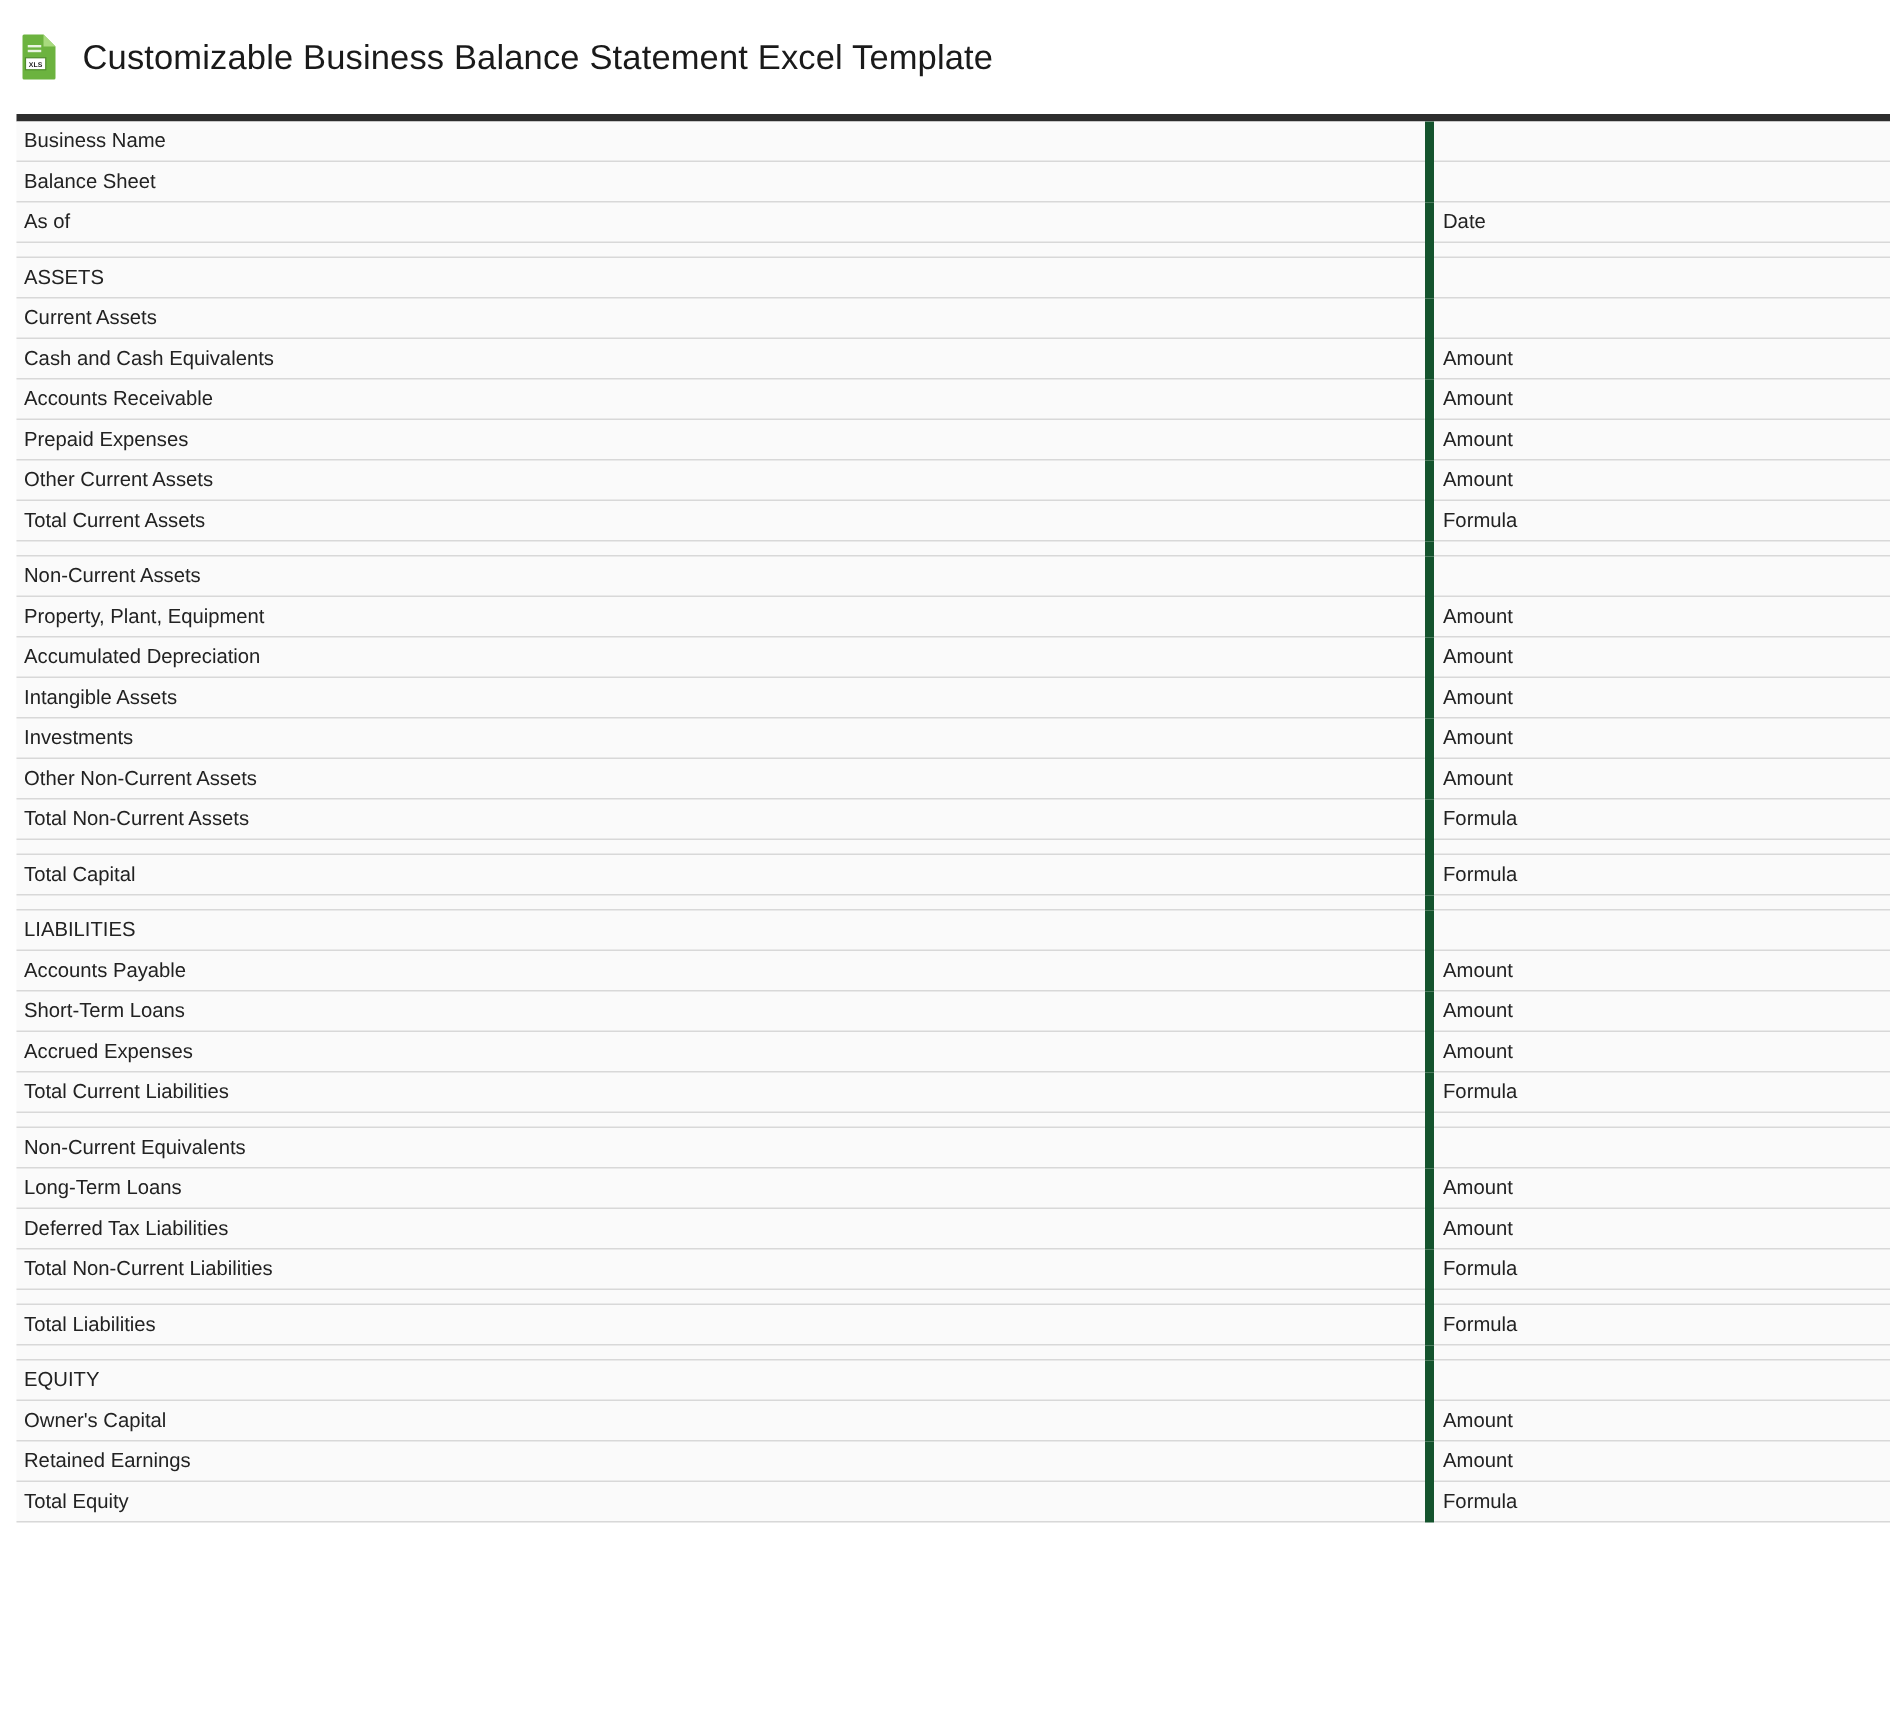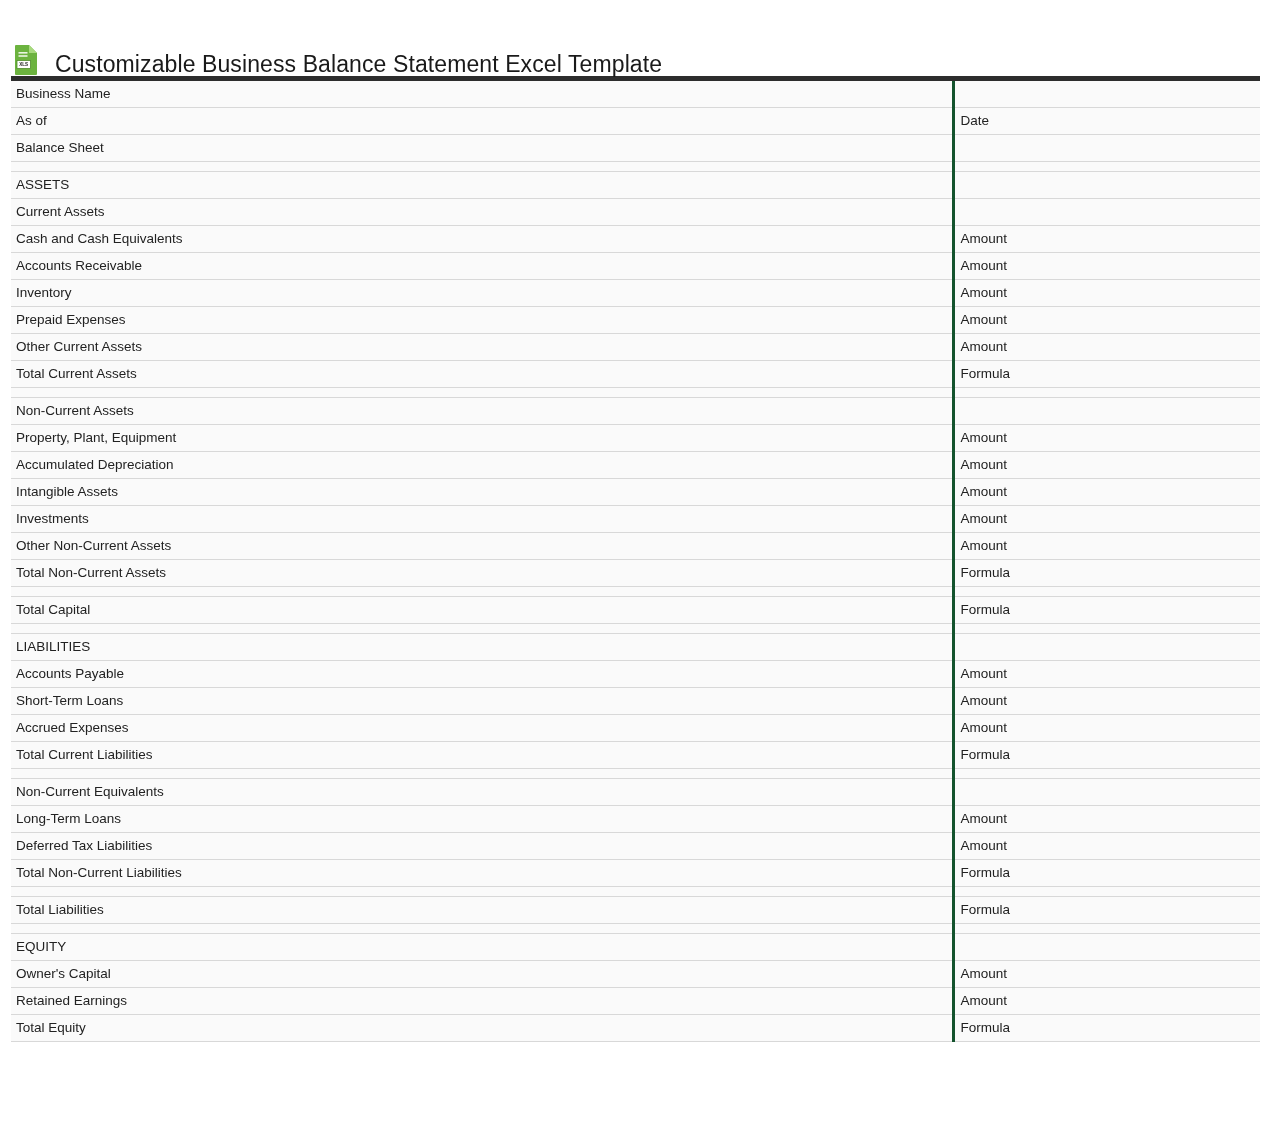--- a/index.html
+++ b/index.html
@@ -11,21 +11,21 @@
     width: 1262px;
     height: 1144px;
     font-family: "Liberation Sans", sans-serif;
     color: #222222;
     overflow: hidden;
   }
 
   
   .doc-header {
     display: flex;
-    align-items: flex-end;
+    align-items: center;
     height: 76px;
     padding: 0 0 0 13px;
     box-sizing: border-box;
   }
   .file-icon {
     width: 26px;
     height: 32px;
     flex: 0 0 26px;
     margin-right: 16px;
     position: relative;
@@ -66,21 +66,21 @@
     font-size: 13.5px;
     line-height: 1;
     color: #222222;
     background: #fafafa;
     vertical-align: middle;
     white-space: nowrap;
     overflow: hidden;
   }
   td.cell-label {
     padding: 0 6px 0 5px;
-    border-right: 3px solid #14532d;
+    border-right: 6px solid #14532d;
   }
   td.cell-value {
     padding: 0 6px 0 6px;
   }
   tr.row-normal td { height: 26px; }
   tr.row-spacer td {
     height: 9px;
     padding: 0;
   }
   tr.row-spacer td.cell-label { padding: 0; }
@@ -110,49 +110,45 @@
     <colgroup>
       <col class="c-label">
       <col class="c-value">
     </colgroup>
     <tbody id="sheet-body">
         <tr class="row-normal">
           <td class="cell-label">Business Name</td>
           <td class="cell-value"></td>
         </tr>
         <tr class="row-normal">
+          <td class="cell-label">Balance Sheet</td>
+          <td class="cell-value"></td>
+        </tr>
+        <tr class="row-normal">
           <td class="cell-label">As of</td>
           <td class="cell-value">Date</td>
         </tr>
-        <tr class="row-normal">
-          <td class="cell-label">Balance Sheet</td>
-          <td class="cell-value"></td>
-        </tr>
         <tr class="row-spacer">
           <td class="cell-label"></td>
           <td class="cell-value"></td>
         </tr>
         <tr class="row-normal">
           <td class="cell-label">ASSETS</td>
           <td class="cell-value"></td>
         </tr>
         <tr class="row-normal">
           <td class="cell-label">Current Assets</td>
           <td class="cell-value"></td>
         </tr>
         <tr class="row-normal">
           <td class="cell-label">Cash and Cash Equivalents</td>
           <td class="cell-value">Amount</td>
         </tr>
         <tr class="row-normal">
           <td class="cell-label">Accounts Receivable</td>
-          <td class="cell-value">Amount</td>
-        </tr>
-        <tr class="row-normal">
-          <td class="cell-label">Inventory</td>
           <td class="cell-value">Amount</td>
         </tr>
         <tr class="row-normal">
           <td class="cell-label">Prepaid Expenses</td>
           <td class="cell-value">Amount</td>
         </tr>
         <tr class="row-normal">
           <td class="cell-label">Other Current Assets</td>
           <td class="cell-value">Amount</td>
         </tr>

